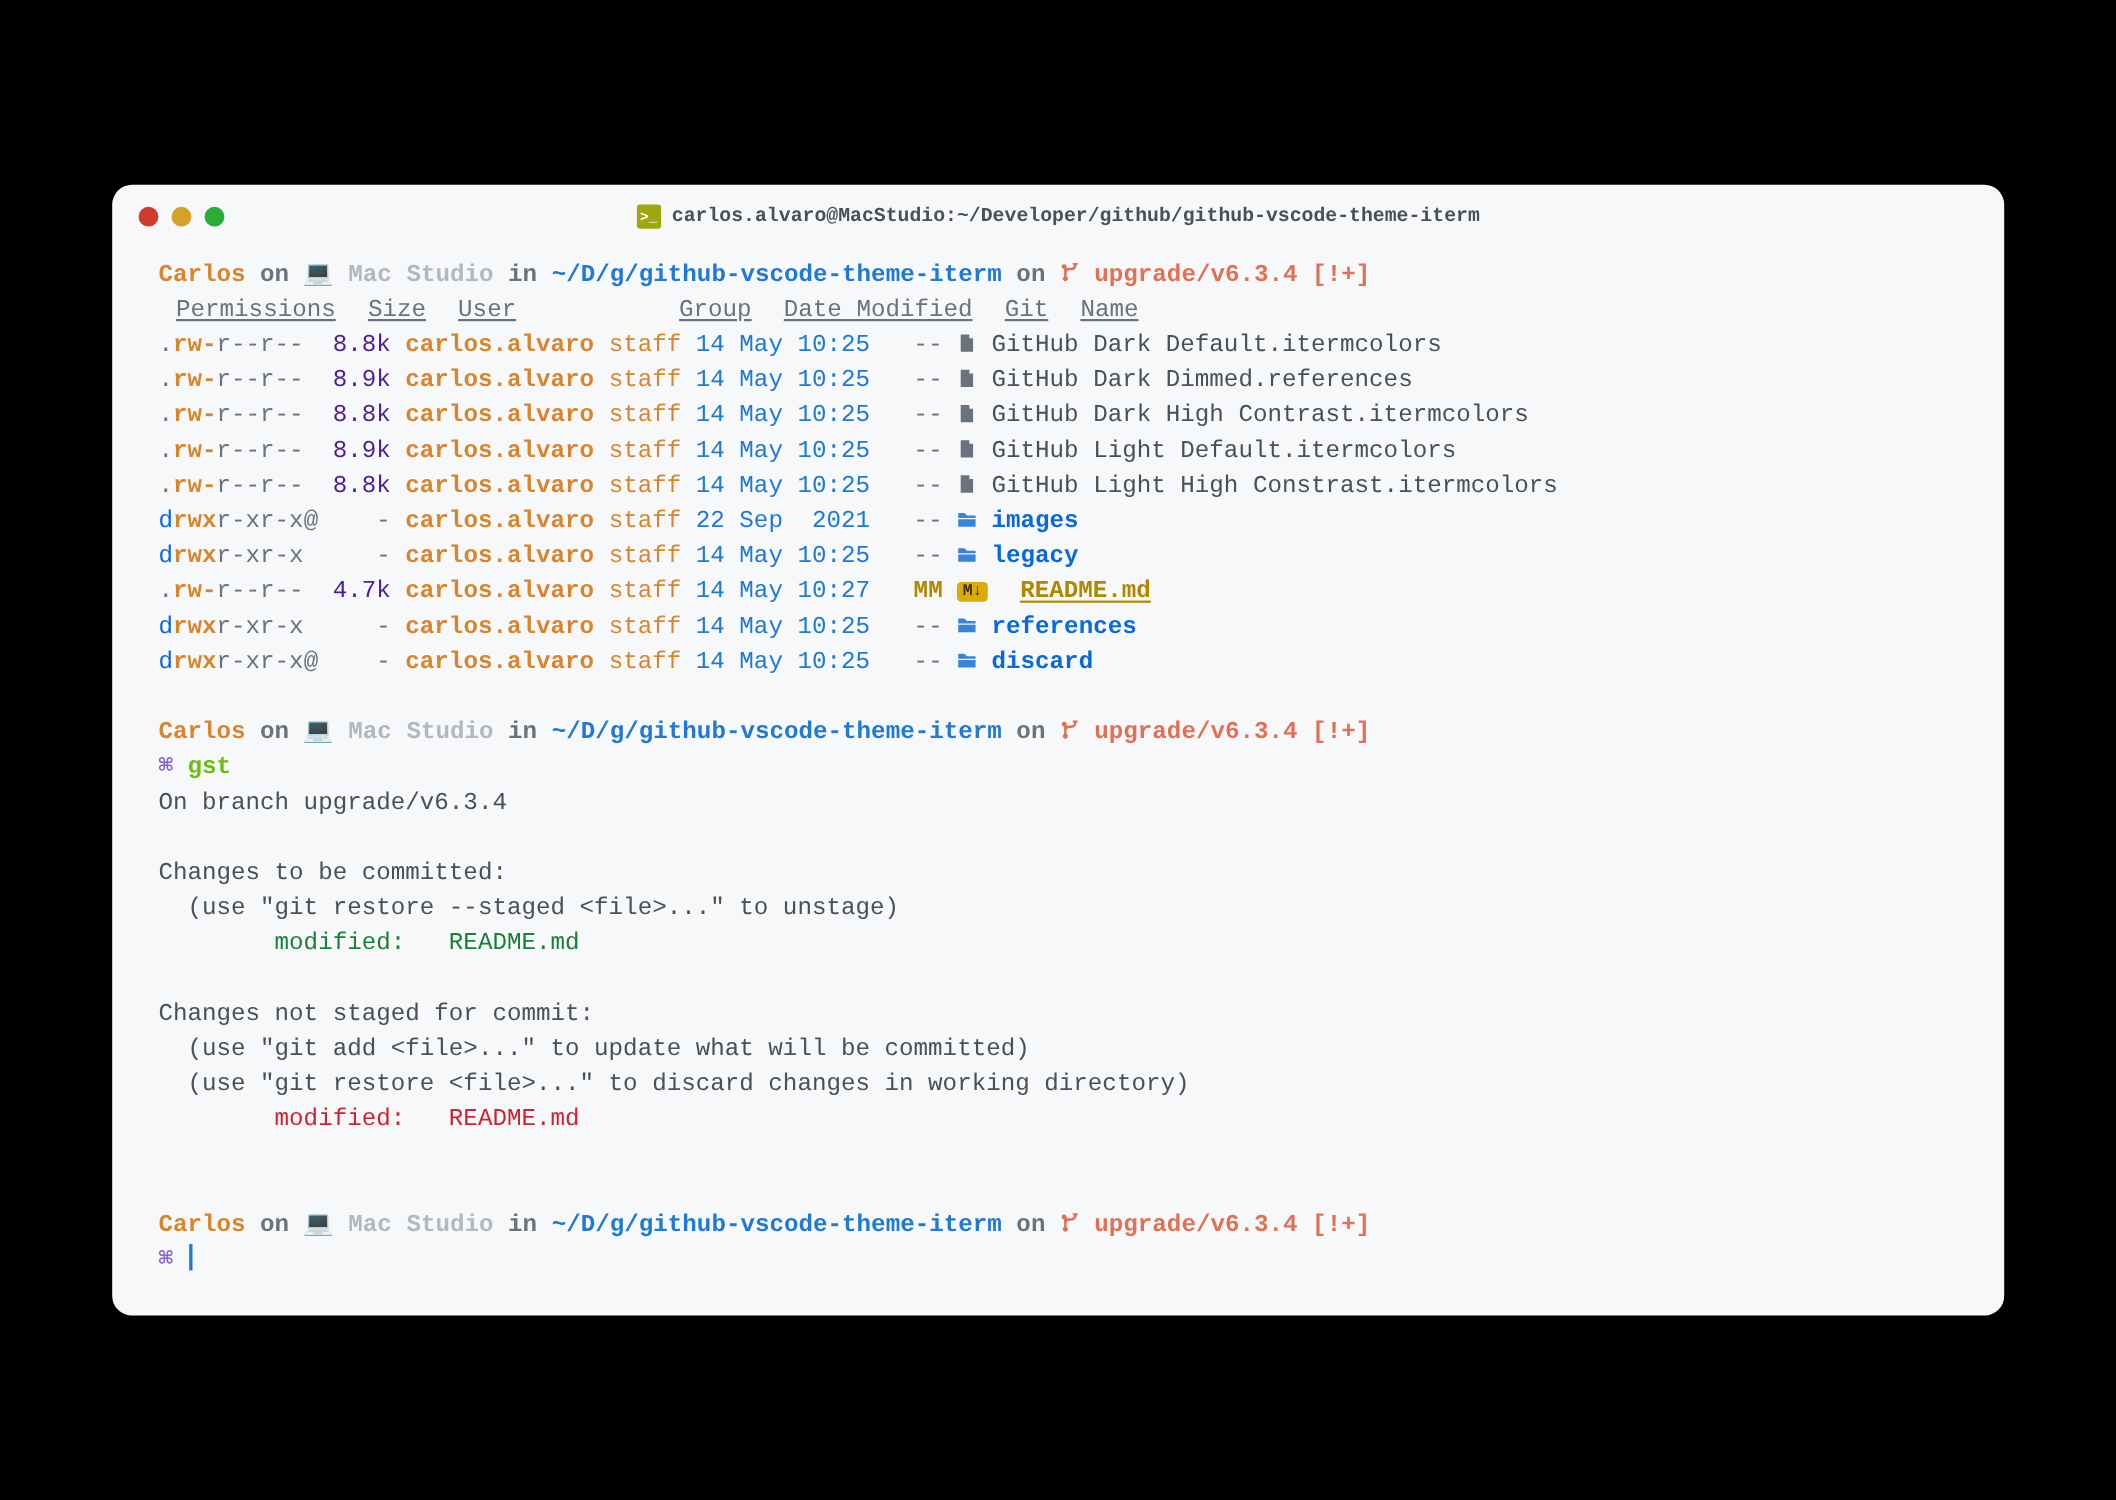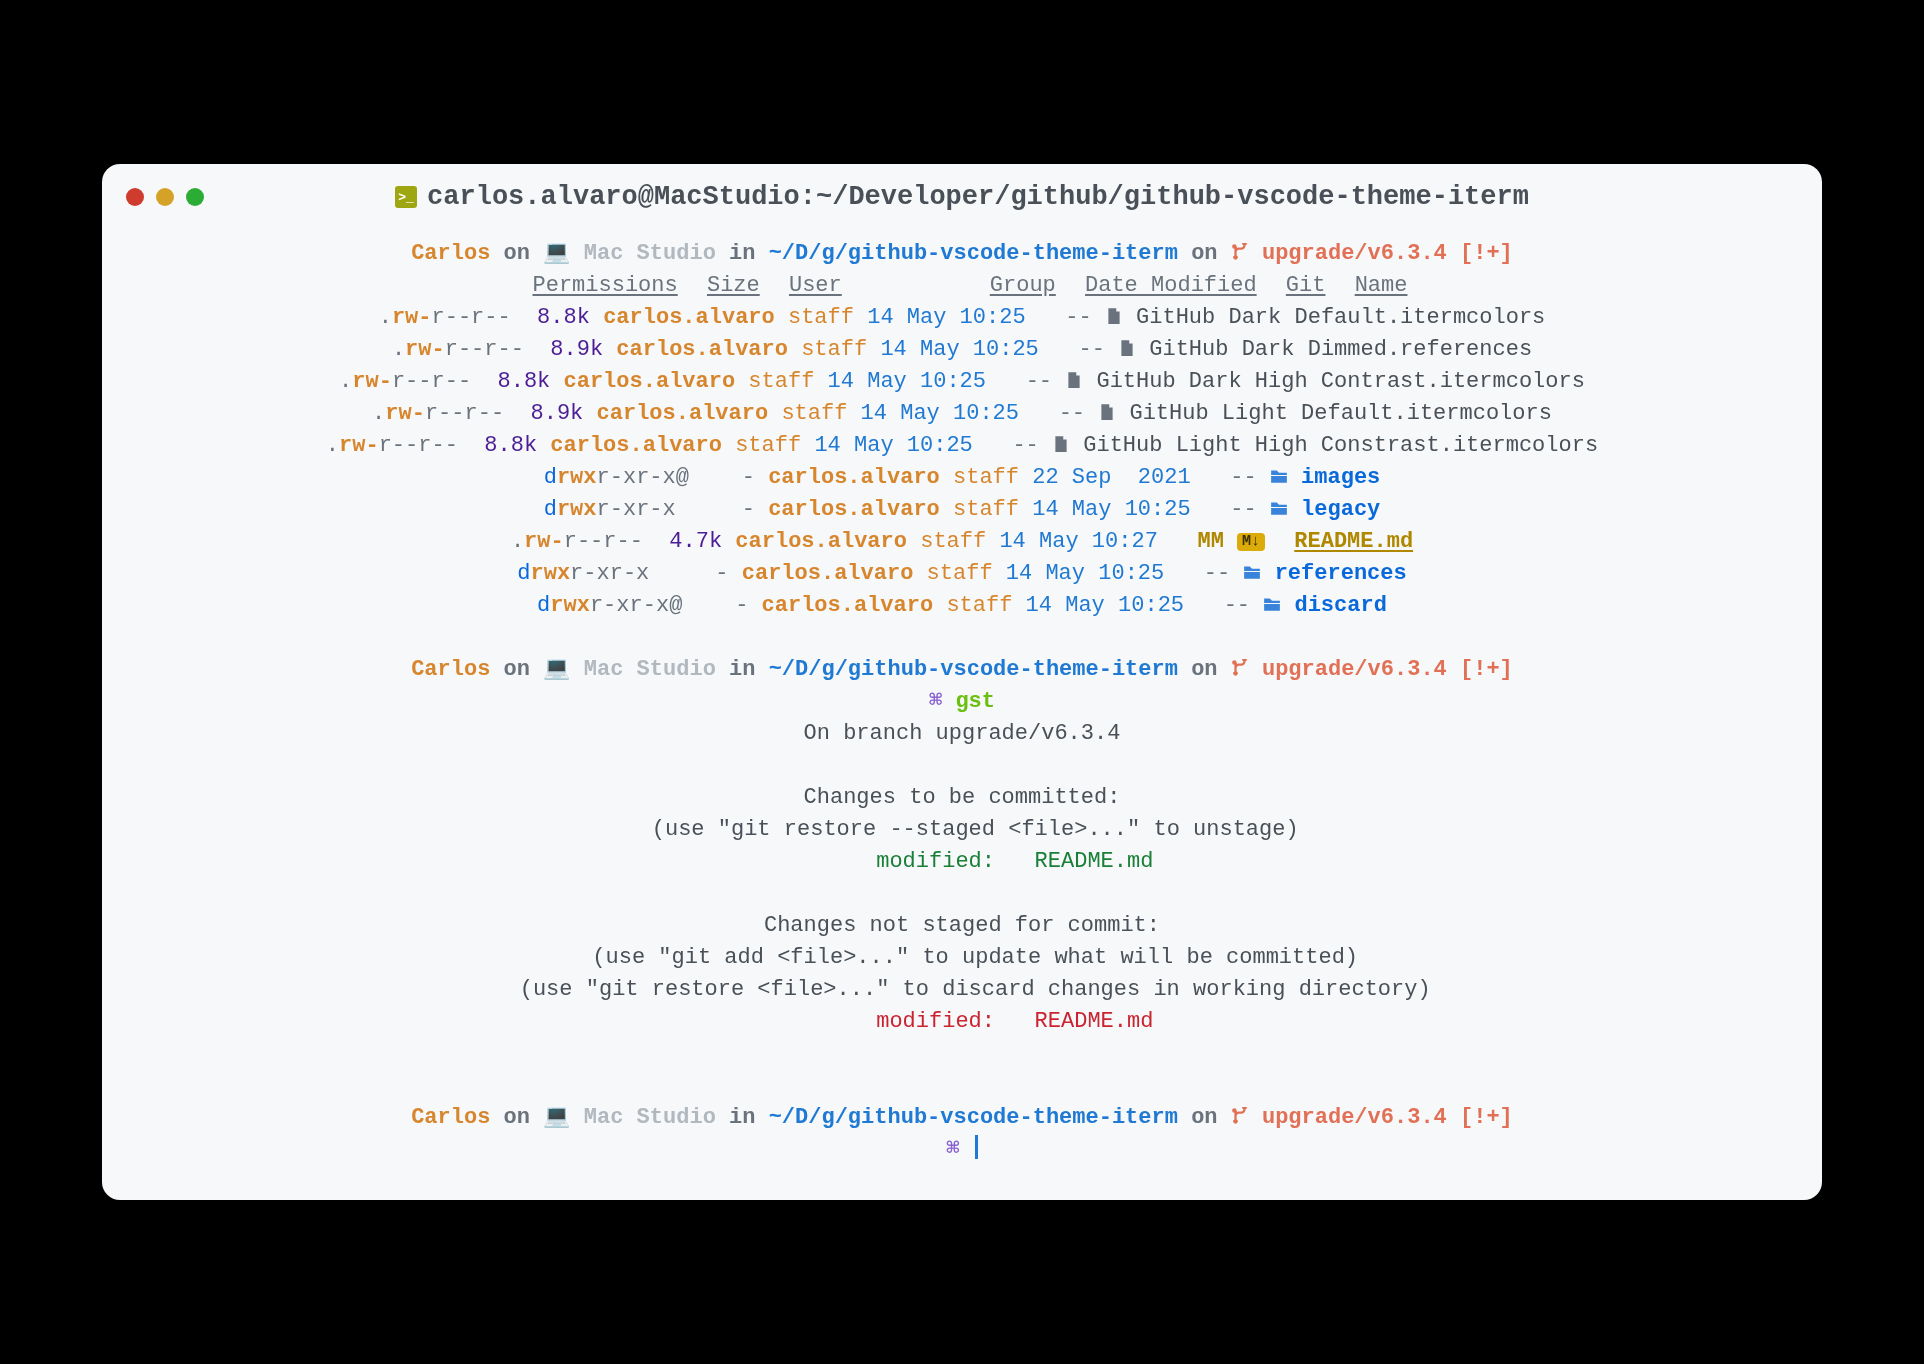--- a/index.html
+++ b/index.html
@@ -42,23 +42,23 @@
   .lights{display:flex;gap:12px;align-items:center;}
   .dot{width:18px;height:18px;border-radius:50%;}
   .dot.red{background:var(--red);}
   .dot.yel{background:var(--yellow);}
   .dot.grn{background:var(--green-dot);}
   .title-wrap{flex:1;display:flex;justify-content:center;align-items:center;gap:10px;}
   .term-badge{
     width:22px;height:22px;border-radius:3px;background:var(--olive);
     display:flex;align-items:center;justify-content:center;color:#fff;font-size:13px;font-weight:700;
   }
-  .title-text{font-weight:700;font-size:27px;white-space:nowrap;}
+  .title-text{font-weight:700;font-size:18px;white-space:nowrap;}
 
-  .body{padding:18px 30px 34px 30px;font-size:22px;line-height:32px;text-align:center;}
+  .body{padding:18px 30px 34px 42px;font-size:22px;line-height:32px;}
   .line{white-space:pre;}
   .bold{font-weight:700;}
   .ul{text-decoration:underline;text-underline-offset:3px;margin-left:16px;}
   .g{color:var(--hdr-grey);}
   .lg{color:#b1b8bf;}
   .og{color:var(--orange);}
   .bl{color:var(--blue);}
   .bdir{color:var(--blue-dir);}
   .pu{color:var(--purple);}
   .gr{color:var(--term-green);}

